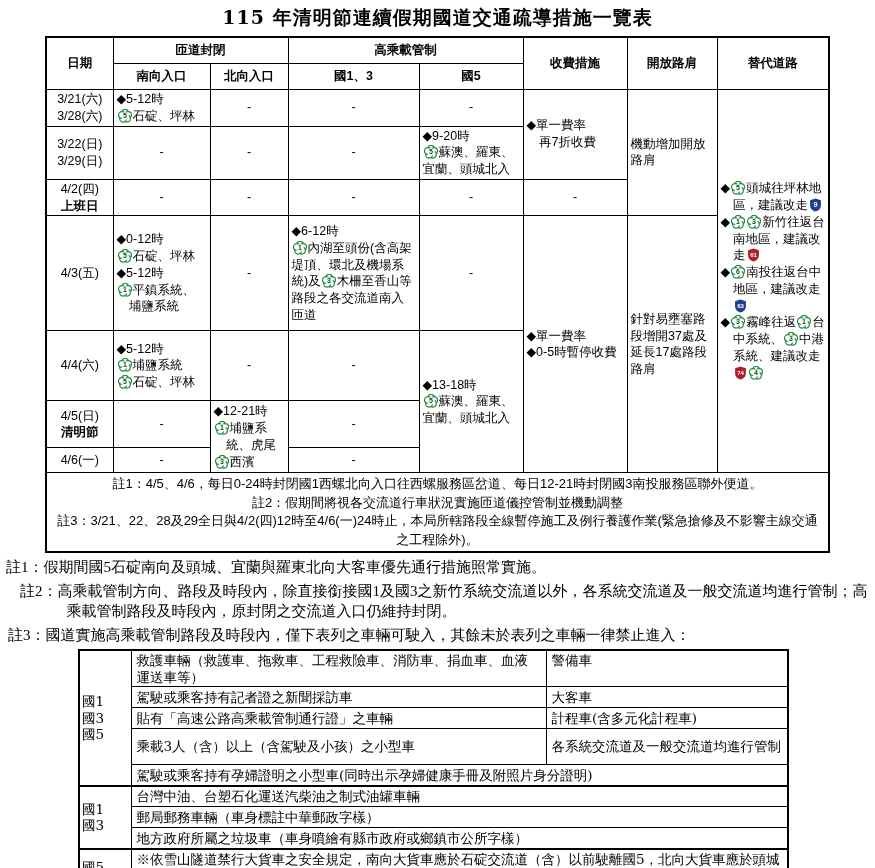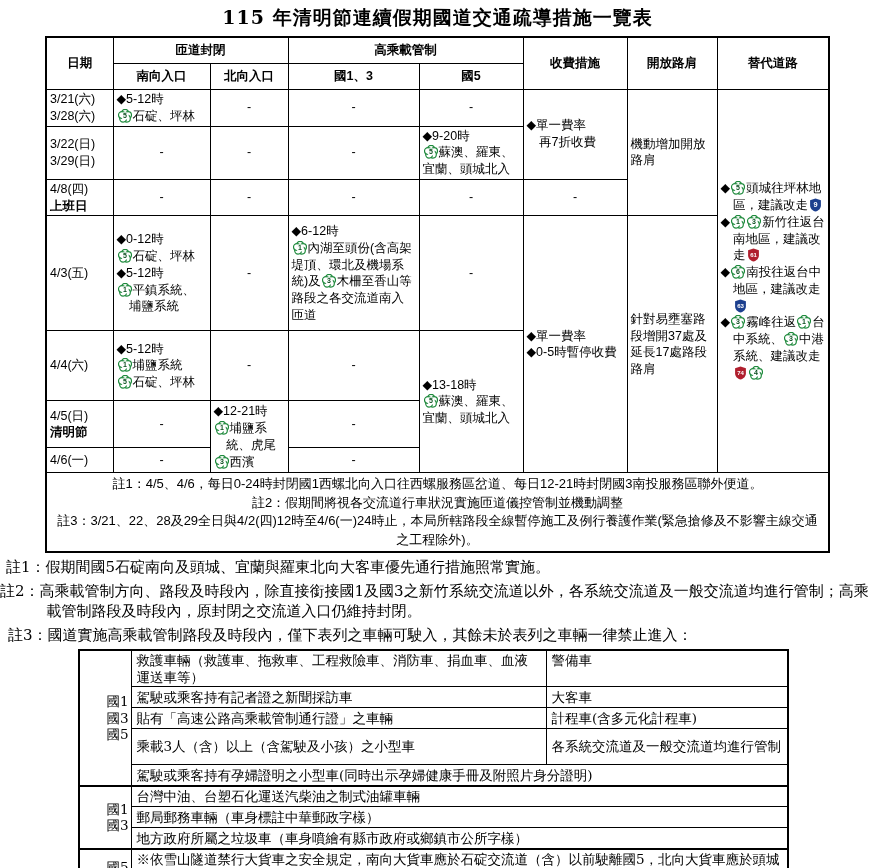--- a/index.html
+++ b/index.html
@@ -5,37 +5,37 @@
   html,body{margin:0;padding:0;background:#fff;color:#000;}
   body{width:875px;height:868px;overflow:hidden;}
   .title{text-align:center;font:bold 19px "DejaVu Serif","Liberation Serif",serif;
          margin:5px 0 5px;letter-spacing:1px;}
   
   table.mt{border-collapse:collapse;table-layout:fixed;margin-left:45px;width:783px;
            border:2px solid #000;}
   .mt td,.mt th{border:1px solid #000;font:12.5px "Liberation Sans","DejaVu Sans",sans-serif;
            vertical-align:middle;padding:1px 3px;overflow:hidden;line-height:1.34;}
   .mt th{font-weight:bold;text-align:center;}
-  .dc{font-size:13px;}
+  .dc{text-align:center;font-size:13px;}
   .dash{text-align:center;}
   .hang{padding-left:1em;text-indent:-1em;}
   .fnote-line{font-size:13px;line-height:1.42;text-align:center;}
   
   .rico{display:inline-block;vertical-align:-3px;margin:0 1px;}
   .rico svg{display:block;height:14px;}
   
   .note{font:15px "DejaVu Serif","Liberation Serif",serif;line-height:20px;
         margin:4px 0 2px 6px;}
-  .hangnote{padding-left:3.1em;text-indent:-3.1em;}
+  .hangnote{padding-left:3.1em;text-indent:-3.1em;font-family:Liberation Serif, serif;}
   
   table.vt{border-collapse:collapse;table-layout:fixed;margin:4px 0 2px 78px;width:709px;
            border:2px solid #000;}
   .vt td{border:1px solid #000;font:13.5px "DejaVu Serif","Liberation Serif",serif;
          vertical-align:middle;padding:1px 5px;line-height:16.5px;overflow:hidden;}
-  .vt td.lab{text-align:right;padding:1px 2px;}
+  .vt td.lab{text-align:left;padding:1px 2px;}
   .vt tr.thick td{border-top:2px solid #000;}
 </style>
 </head>
 <body>
 
 <div class="title">115 年清明節連續假期國道交通疏導措施一覽表</div>
 
 <table class="mt">
   <colgroup>
     <col style="width:67px">
@@ -188,21 +188,21 @@
                 <circle cx="12.70" cy="13.72" r="4.9" fill="#fff" stroke="#1e8a3c" stroke-width="1.7"></circle>
                 <circle cx="7.30" cy="13.72" r="4.9" fill="#fff" stroke="#1e8a3c" stroke-width="1.7"></circle>
                 <circle cx="5.63" cy="8.58" r="4.9" fill="#fff" stroke="#1e8a3c" stroke-width="1.7"></circle>
                 <circle cx="10" cy="10" r="5.4" fill="#fff"></circle>
                 <text x="10" y="13.4" text-anchor="middle" font-size="10" font-weight="bold" fill="#0a4d1e" font-family="&quot;Liberation Sans&quot;, sans-serif">5</text>
               </svg></span>蘇澳、羅東、宜蘭、頭城北入</div>
         </td>
   </tr>
   <tr style="height:32px">
     <td class="dc">
-          <div>4/8(四)</div>
+          <div>4/2(四)</div>
           <div><b>上班日</b></div>
         </td>
     <td class="dash">-</td>
     <td class="dash">-</td>
     <td class="dash">-</td>
     <td class="dash">-</td>
     <td class="dash">-</td>
   </tr>
   <tr style="height:115px">
     <td class="dc">
@@ -340,21 +340,21 @@
     <td colspan="8" style="vertical-align:top;padding:2px 4px;">
       <div class="fnote-line">註1：4/5、4/6，每日0-24時封閉國1西螺北向入口往西螺服務區岔道、每日12-21時封閉國3南投服務區聯外便道。</div>
       <div class="fnote-line">註2：假期間將視各交流道行車狀況實施匝道儀控管制並機動調整</div>
       <div class="fnote-line">註3：3/21、22、28及29全日與4/2(四)12時至4/6(一)24時止，本局所轄路段全線暫停施工及例行養護作業(緊急搶修及不影響主線交通之工程除外)。</div>
     </td>
   </tr>
 </tbody>
   </table>
 
 <div class="note hangnote" style="margin-left:6px">註1：假期間國5石碇南向及頭城、宜蘭與羅東北向大客車優先通行措施照常實施。</div>
-<div class="note hangnote" style="margin-left:0">註2：高乘載管制方向、路段及時段內，除直接銜接國1及國3之新竹系統交流道以外，各系統交流道及一般交流道均進行管制；高乘載管制路段及時段內，原封閉之交流道入口仍維持封閉。</div>
+<div class="note hangnote" style="margin-left:20px">註2：高乘載管制方向、路段及時段內，除直接銜接國1及國3之新竹系統交流道以外，各系統交流道及一般交流道均進行管制；高乘載管制路段及時段內，原封閉之交流道入口仍維持封閉。</div>
 <div class="note hangnote" style="margin-left:8px">註3：國道實施高乘載管制路段及時段內，僅下表列之車輛可駛入，其餘未於表列之車輛一律禁止進入：</div>
 
 <table class="vt">
   <colgroup>
       <col style="width:52px">
       <col style="width:415px">
       <col style="width:242px">
     </colgroup>
   <tbody>
       <tr style="height:36px">

